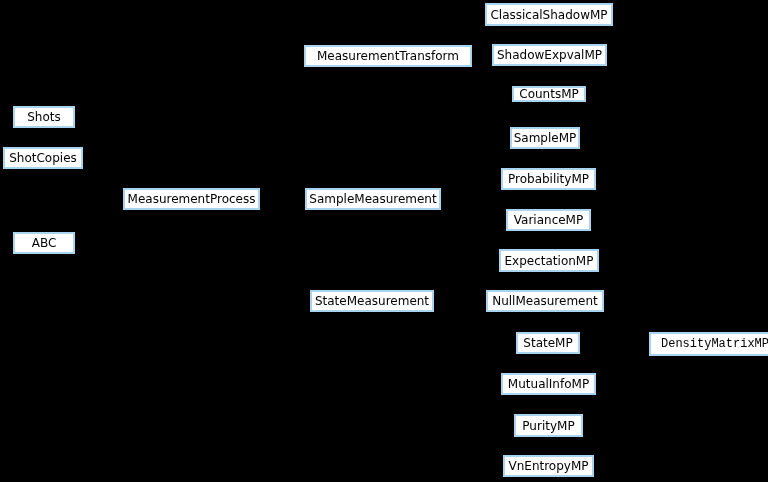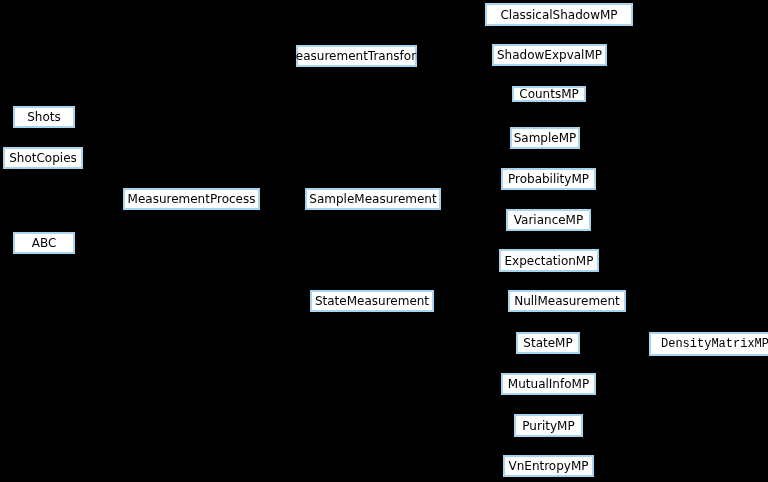--- a/index.html
+++ b/index.html
@@ -90,29 +90,29 @@
       <polygon points="534.6,415.7 526.4,413.6 529.8,408.7"></polygon>
       <line x1="382.3" y1="310.6" x2="533.1" y2="451.6"></line>
       <polygon points="538.9,457.0 531.0,453.8 535.1,449.4"></polygon>
       <line x1="578.0" y1="343.2" x2="644.0" y2="343.6"></line>
       <polygon points="652.0,343.6 644.0,346.6 644.0,340.6"></polygon>
     </svg>
 <div class="node" style="left: 13px; top: 106px; width: 62px; height: 22px;">Shots</div>
     <div class="node" style="left: 3px; top: 147px; width: 80px; height: 22px;">ShotCopies</div>
     <div class="node" style="left: 13px; top: 188px; width: 62px; height: 22px; margin-top: 44px;">ABC</div>
     <div class="node" style="left: 123px; top: 188px; width: 137px; height: 22px;">MeasurementProcess</div>
-    <div class="node" style="left: 296px; top: 45px; width: 121px; height: 22px;">MeasurementTransform</div>
+    <div class="node" style="left: 304px; top: 45px; width: 168px; height: 22px;">MeasurementTransform</div>
     <div class="node" style="left: 310px; top: 290px; width: 124px; height: 22px;">StateMeasurement</div>
     <div class="node" style="left: 305px; top: 188px; width: 136px; height: 22px;">SampleMeasurement</div>
-    <div class="node" style="left: 485px; top: 3px; width: 148px; height: 23px;">ClassicalShadowMP</div>
+    <div class="node" style="left: 485px; top: 3px; width: 128px; height: 23px;">ClassicalShadowMP</div>
     <div class="node" style="left: 492px; top: 44px; width: 115px; height: 22px;">ShadowExpvalMP</div>
     <div class="node" style="left: 512px; top: 86px; width: 74px; height: 16px;">CountsMP</div>
     <div class="node" style="left: 510px; top: 127px; width: 70px; height: 22px;">SampleMP</div>
     <div class="node" style="left: 501px; top: 168px; width: 95px; height: 22px;">ProbabilityMP</div>
     <div class="node" style="left: 506px; top: 209px; width: 85px; height: 22px;">VarianceMP</div>
     <div class="node" style="left: 499px; top: 249px; width: 100px; height: 23px;">ExpectationMP</div>
-    <div class="node" style="left: 508px; top: 290px; width: 118px; height: 22px;">NullMeasurement</div>
+    <div class="node" style="left: 486px; top: 290px; width: 118px; height: 22px;">NullMeasurement</div>
     <div class="node" style="left: 516px; top: 332px; width: 64px; height: 22px;">StateMP</div>
     <div class="node" style="left: 501px; top: 373px; width: 95px; height: 22px;">MutualInfoMP</div>
     <div class="node" style="left: 514px; top: 414px; width: 69px; height: 23px;">PurityMP</div>
     <div class="node" style="left: 503px; top: 455px; width: 91px; height: 22px;">VnEntropyMP</div>
     <div class="node" style="left: 649px; top: 332px; width: 132px; height: 24px; font-family: Liberation Mono, monospace;">DensityMatrixMP</div>
   </div>
 
 </body></html>

